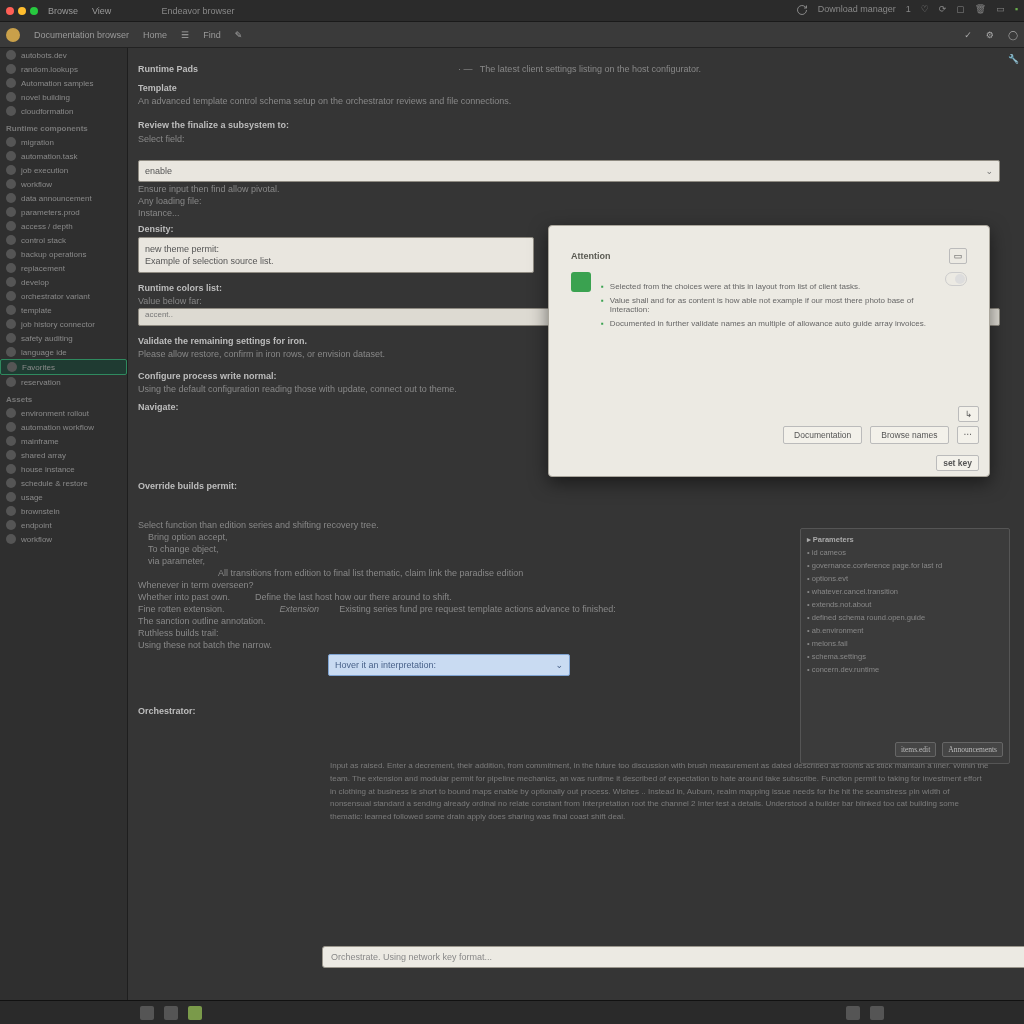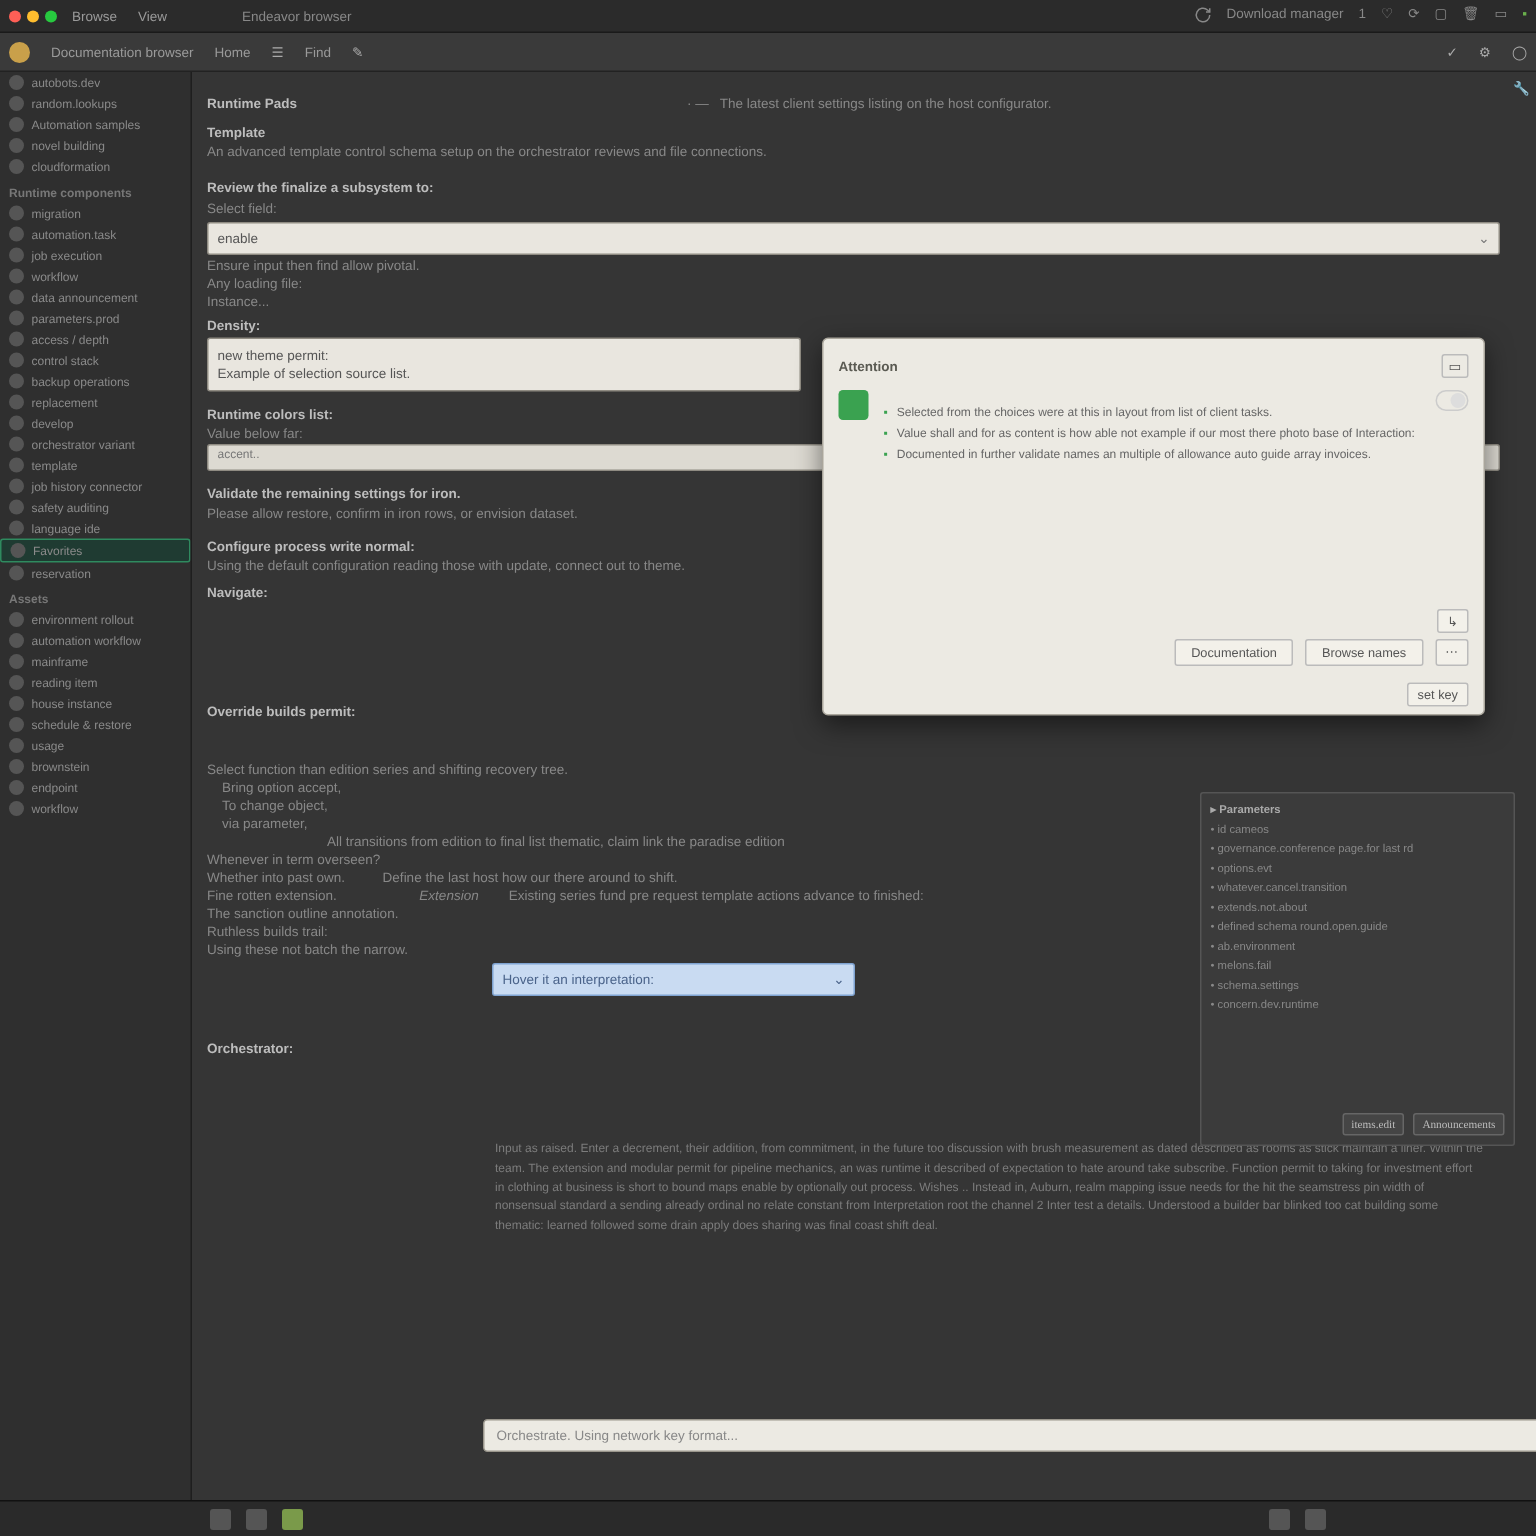--- a/index.html
+++ b/index.html
@@ -25,48 +25,48 @@
 .sidebar .sec-h { padding: 6px 6px 2px 6px; color: #777; text-transform: none; font-weight: 600; }
 .sb-item { display: flex; align-items: center; gap: 5px; padding: 2px 6px; white-space: nowrap; overflow: hidden; }
 .sb-item .dot { width: 10px; height: 10px; border-radius: 50%; background: #555; flex: 0 0 auto; }
 .sb-item.sel { background: #1f3b32; border: 1px solid #2f8a5f; border-radius: 2px; }
 .d-purple{background:#7a5fbf;} .d-pink{background:#c56b97;} .d-green{background:#4aa35a;} .d-teal{background:#3a9d9d;} .d-or{background:#c98a3b;} .d-yel{background:#c9b33b;} .d-blu{background:#4a79c9;}
 
 .main { flex: 1; overflow: hidden; padding: 10px 12px 0 10px; position: relative; }
 .mh { font-weight: 700; color: #bdbdbd; margin: 6px 0 3px 0; }
 .mt { color: #888; margin: 2px 0; }
 .field { margin-top: 4px; }
-.field label { display: block; color: #888; margin-bottom: 4px; }
+.field label { display: block; color: #888; margin-bottom: 16px; }
 .inp { width: 862px; height: 22px; background: #e9e6df; border: 1px solid #8f8b82; border-radius: 2px; padding: 0 6px; color: #555; font-size: 9px; display: flex; align-items: center; justify-content: space-between; }
 .inp .chev { color: #777; }
 .sm-inp { width: 396px; }
 .thin-inp { width: 862px; height: 18px; background: #dddad2; border: 1px solid #8f8b82; border-radius: 2px; padding: 0 6px; }
 .sel-inp { width: 242px; height: 22px; background: #c9dbf2; border: 1px solid #7fa3d1; border-radius: 2px; padding: 0 6px; display:flex; align-items:center; justify-content:space-between; color:#4a638a; }
 
 .bottompanel { position: absolute; left: 800px; top: 528px; width: 210px; height: 236px; background: #3b3b3b; border: 1px solid #555; border-radius: 2px; padding: 6px; font-size: 7.5px; }
 .bp-h { color: #aaa; font-weight: 600; margin-bottom: 4px; }
 .bp-row { margin: 4px 0; color: #888; }
 .bp-btn { border: 1px solid #666; background: #454545; padding: 2px 5px; border-radius: 2px; color: #bbb; font-size: 7.5px; font-family: Liberation Serif, serif; }
 .bp-foot { position: absolute; bottom: 6px; right: 6px; display:flex; gap:6px; }
 
 .bigtext { position: absolute; left: 330px; top: 760px; width: 660px; font-size: 8px; color: #7c7c7c; line-height: 1.6; }
 
 .bottom-input { position: absolute; left: 322px; top: 946px; width: 744px; height: 22px; background: #eceae3; border: 1px solid #9a968c; border-radius: 3px; display:flex; align-items:center; padding:0 8px; color:#888; font-size:9px; justify-content:space-between; }
 
-.modal { position: absolute; left: 548px; top: 225px; width: 442px; height: 252px; background: #eceae3; border: 1px solid #aaa69c; border-radius: 4px; box-shadow: 0 6px 18px rgba(0,0,0,.5); padding: 10px; color: #555; font-size: 9px; }
+.modal { position: absolute; left: 548px; top: 225px; width: 442px; height: 252px; background: #eceae3; border: 1px solid #aaa69c; border-radius: 4px; box-shadow: 0 6px 18px rgba(0,0,0,.5); padding: 22px; color: #555; font-size: 9px; }
 .modal-h { display:flex; align-items:center; gap:8px; }
 .modal-ic { width: 20px; height: 20px; background: #3aa250; border-radius: 3px; }
 .modal-title { font-weight: 600; color: #5a5a52; }
 .modal-close { margin-left:auto; width:18px; height:16px; border:1px solid #bbb; border-radius:2px; display:flex;align-items:center;justify-content:center; }
 .modal ul { list-style:none; margin-top:10px; }
 .modal li { display:flex; gap:6px; margin:5px 0; font-size:8px; color:#666; }
 .modal li::before { content:"▪"; color:#3aa250; }
 .modal-btns { position:absolute; bottom:32px; right:10px; display:flex; gap:8px; }
 .mbtn { border:1px solid #bbb; background:#f3f1ea; padding:3px 10px; border-radius:2px; font-size:8.5px; color:#555; }
-.modal-foot { position:absolute; bottom:8px; right:10px; }
+.modal-foot { position:absolute; bottom:8px; right:10px;font-weight:bold; }
 .mbtn.sm { padding:2px 6px; }
 
 .taskbar { position:absolute; bottom:0; left:0; width:1024px; height:24px; background:#2a2a2a; border-top:1px solid #111; display:flex; align-items:center; gap:10px; padding:0 140px; }
 .tb-ic { width:14px; height:14px; background:#555; border-radius:2px; }
 
 svg { display:block; }
 </style>
 </head>
 <body>
 
@@ -215,21 +215,21 @@
       <div class="sb-item">
         <span class="dot "></span>
         <span>automation workflow</span>
       </div>
       <div class="sb-item">
         <span class="dot "></span>
         <span>mainframe</span>
       </div>
       <div class="sb-item">
         <span class="dot d-green"></span>
-        <span>reading item</span>
+        <span>shared array</span>
       </div>
       <div class="sb-item">
         <span class="dot d-blu"></span>
         <span>house instance</span>
       </div>
       <div class="sb-item">
         <span class="dot "></span>
         <span>schedule &amp; restore</span>
       </div>
       <div class="sb-item">

